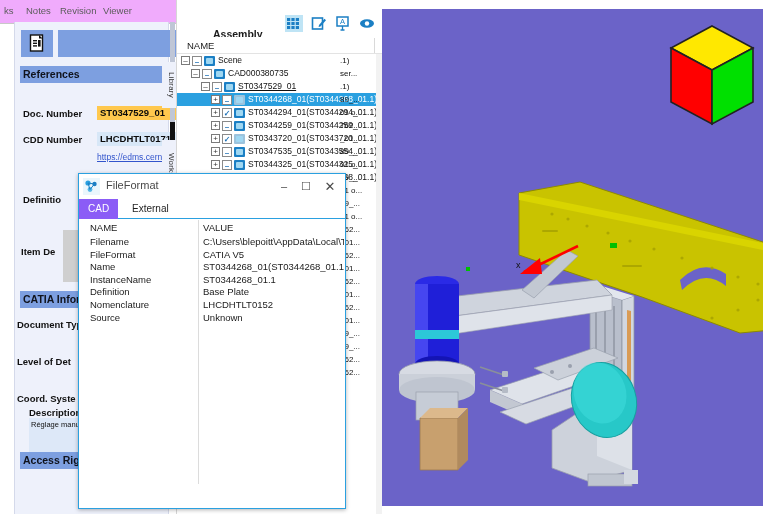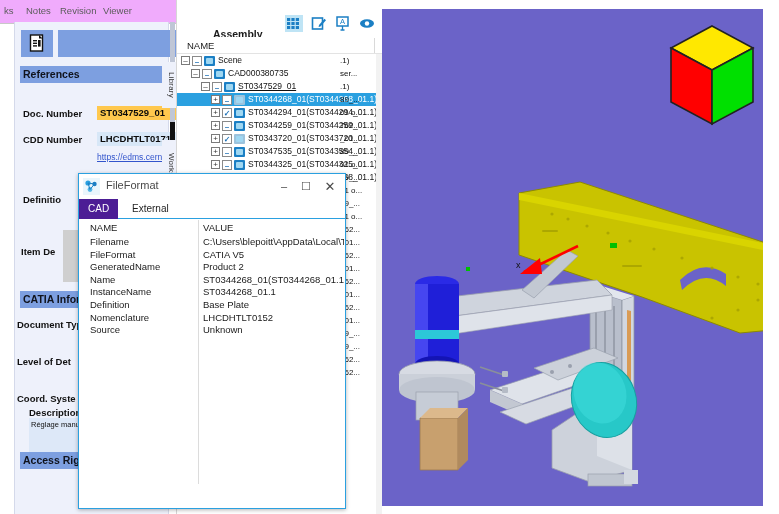--- a/index.html
+++ b/index.html
@@ -195,21 +195,21 @@
   #dlg-close { right: 4px; font-size: 13px; }
 
   #dlg-tabs {
     position: absolute; left: 0; top: 25px; width: 266px; height: 20px;
     border-bottom: 1px solid #2aa0e0;
   }
   .dlg-tab {
     position: absolute; top: 0; height: 20px; font-size: 10px;
     line-height: 20px; padding: 0 9px; color: #1f1f1f;
   }
-  .dlg-tab.active { background: #4c1d95; color: #ffffff; }
+  .dlg-tab.active { background: #8b5cf6; color: #ffffff; }
   #tab-cad { left: 0; }
   #tab-ext { left: 44px; }
 
   #dlg-grid {
     position: absolute; left: 1px; top: 46px; width: 264px; height: 264px;
     overflow: hidden; background: #fff;
   }
   #dlg-grid-hdr { position: relative; height: 16px; }
   #dlg-grid-hdr .gh {
     position: absolute; top: 2px; font-size: 9.5px; color: #1a1a1a;
@@ -432,24 +432,20 @@
         <span class="gh" id="gh-value">VALUE</span>
       </div>
       <div id="dlg-grid-rows">
           <div class="prow">
             <span class="pn">Filename</span>
             <span class="pv">C:\Users\blepoitt\AppData\Local\Te</span>
           </div>
           <div class="prow">
             <span class="pn">FileFormat</span>
             <span class="pv">CATIA V5</span>
-          </div>
-          <div class="prow">
-            <span class="pn">GeneratedName</span>
-            <span class="pv">Product 2</span>
           </div>
           <div class="prow">
             <span class="pn">Name</span>
             <span class="pv">ST0344268_01(ST0344268_01.1)</span>
           </div>
           <div class="prow">
             <span class="pn">InstanceName</span>
             <span class="pv">ST0344268_01.1</span>
           </div>
           <div class="prow">

